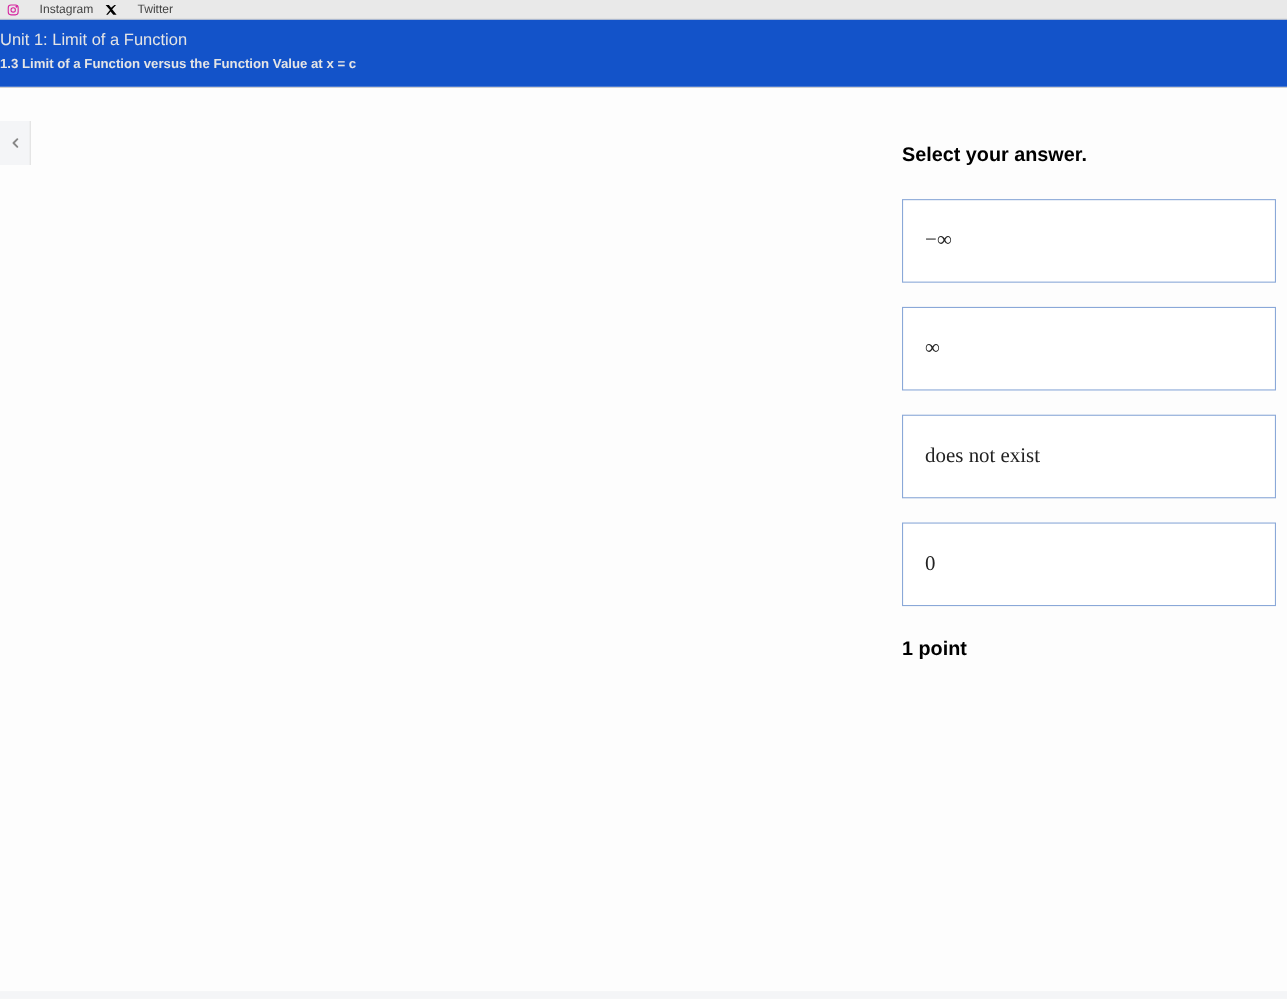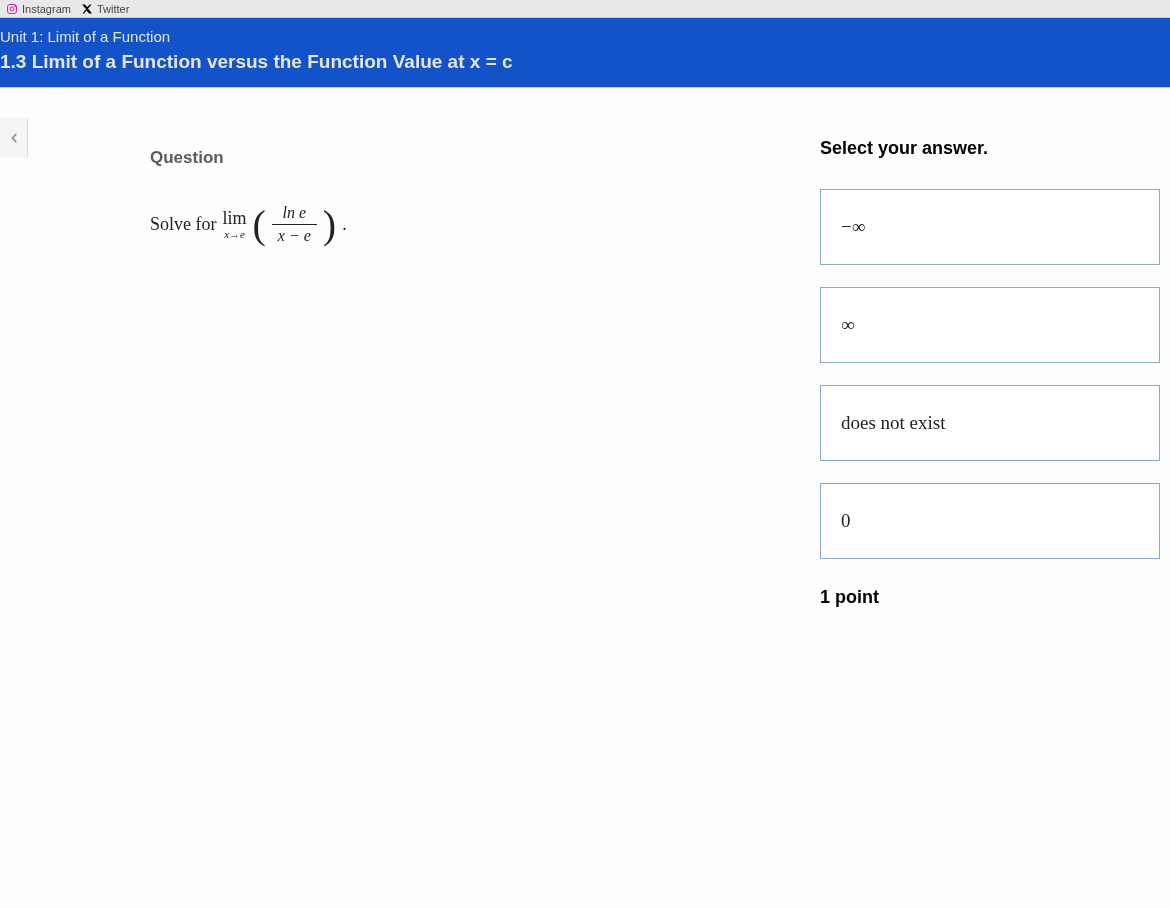--- a/index.html
+++ b/index.html
@@ -1,27 +1,27 @@
 <!DOCTYPE html>
 <html><head>
 <meta charset="utf-8">
 <style>
   * { box-sizing: border-box; margin: 0; padding: 0; }
   html, body { width: 1170px; height: 908px; font-family: Arial, Helvetica, sans-serif; background: #f4f5f7; overflow: hidden; }
   .bookmarks-bar {
     height: 18px; background: #e9e9e9; display: flex; align-items: center;
     font-size: 11px; color: #444; padding: 0 6px; gap: 10px; border-bottom: 1px solid #ccc;
   }
-  .bm-item { display: flex; align-items: center; gap: 4px; }
+  .bm-item { display: flex; align-items: center; gap: 18px; }
   .bm-icon { width: 12px; height: 12px; display: inline-flex; align-items: center; justify-content: center; }
   .header-banner {
     background: #1353c9; color: #e5e5e5; padding: 10px 0 14px 0;
   }
   .header-banner .unit { font-size: 15px; font-weight: 400; margin-bottom: 6px; }
-  .header-banner .section { font-size: 19px; font-weight: 700; }
+  .header-banner .section { font-size: 12px; font-weight: 700; }
   .content-area {
     position: relative; background: #fdfdfd; height: calc(908px - 18px - 68px);
     border-top: 1px solid #d0d0d0;
   }
   .back-chevron {
     position: absolute; left: 0; top: 30px; width: 28px; height: 40px;
     display: flex; align-items: center; justify-content: center; color: #888;
     background: #f4f5f7; border-right: 1px solid #e0e0e0; cursor: pointer;
   }
   .question-col {
@@ -80,37 +80,20 @@
 </div>
 
 <div class="content-area">
 
   <div class="back-chevron">
     <svg width="14" height="20" viewBox="0 0 24 24" fill="none" stroke="#888" stroke-width="3" stroke-linecap="round" stroke-linejoin="round">
         <polyline points="15 18 9 12 15 6"></polyline>
       </svg>
   </div>
 
-  <div class="question-col">
-    <div class="question-label">Question</div>
-    <div class="math-line">
-      <span>Solve for</span>
-      <span class="lim-box">
-        <span class="lim-top">lim</span>
-        <span class="lim-bot">x→e</span>
-      </span>
-      <span class="paren">(</span>
-      <span class="frac">
-        <span class="num">ln e</span>
-        <span class="den">x − e</span>
-      </span>
-      <span class="paren">)</span>
-      <span>.</span>
-    </div>
-  </div>
 
   <div class="answer-col">
     <div class="answer-prompt">Select your answer.</div>
     <div class="option"><span>−∞</span></div>
     <div class="option"><span>∞</span></div>
     <div class="option"><span>does not exist</span></div>
     <div class="option"><span>0</span></div>
     <div class="points">1 point</div>
   </div>
 

